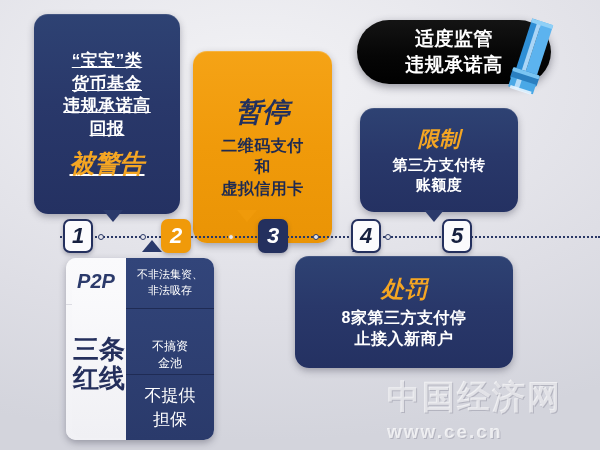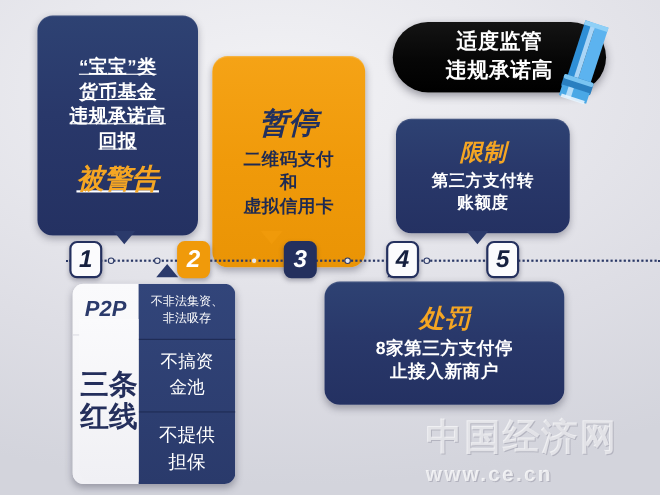--- a/index.html
+++ b/index.html
@@ -109,21 +109,21 @@
     color:#2b3a6b;border-bottom:1px solid #dcdce3;}
   #p2p .lcell:last-child{border-bottom:none;}
   #p2p .lcell.l1{font-size:20px;font-style:italic;font-weight:bold;flex:0 0 46px;}
   #p2p .lcell.l2{font-size:25px;font-weight:bold;line-height:1.1;flex:1;
     writing-mode:vertical-rl;text-orientation:upright;letter-spacing:1px;
     border-bottom:none;padding:2px 0;}
   #p2p .rcell{display:flex;align-items:center;justify-content:center;
     text-align:center;font-weight:normal;border-bottom:1px solid #1f2b54;padding:2px 3px;}
   #p2p .rcell:last-child{border-bottom:none;}
   #p2p .r1{flex:0 0 46px;font-size:11px;line-height:1.45;}
-  #p2p .r2{flex:1;font-size:16px;line-height:1.4;}
+  #p2p .r2{flex:1;font-size:12px;line-height:1.4;align-items:flex-end;}
   #p2p .r3{flex:1;font-size:17px;line-height:1.4;}
 
   
   #p2pVert{
     position:absolute;left:72px;top:290px;width:54px;height:148px;
     background:linear-gradient(180deg,#fafafc,#f0f0f4);
     display:flex;align-items:center;justify-content:center;
     color:#242f5c;font-size:26px;font-weight:bold;line-height:1.12;
     text-align:center;border-bottom-left-radius:10px;
   }

